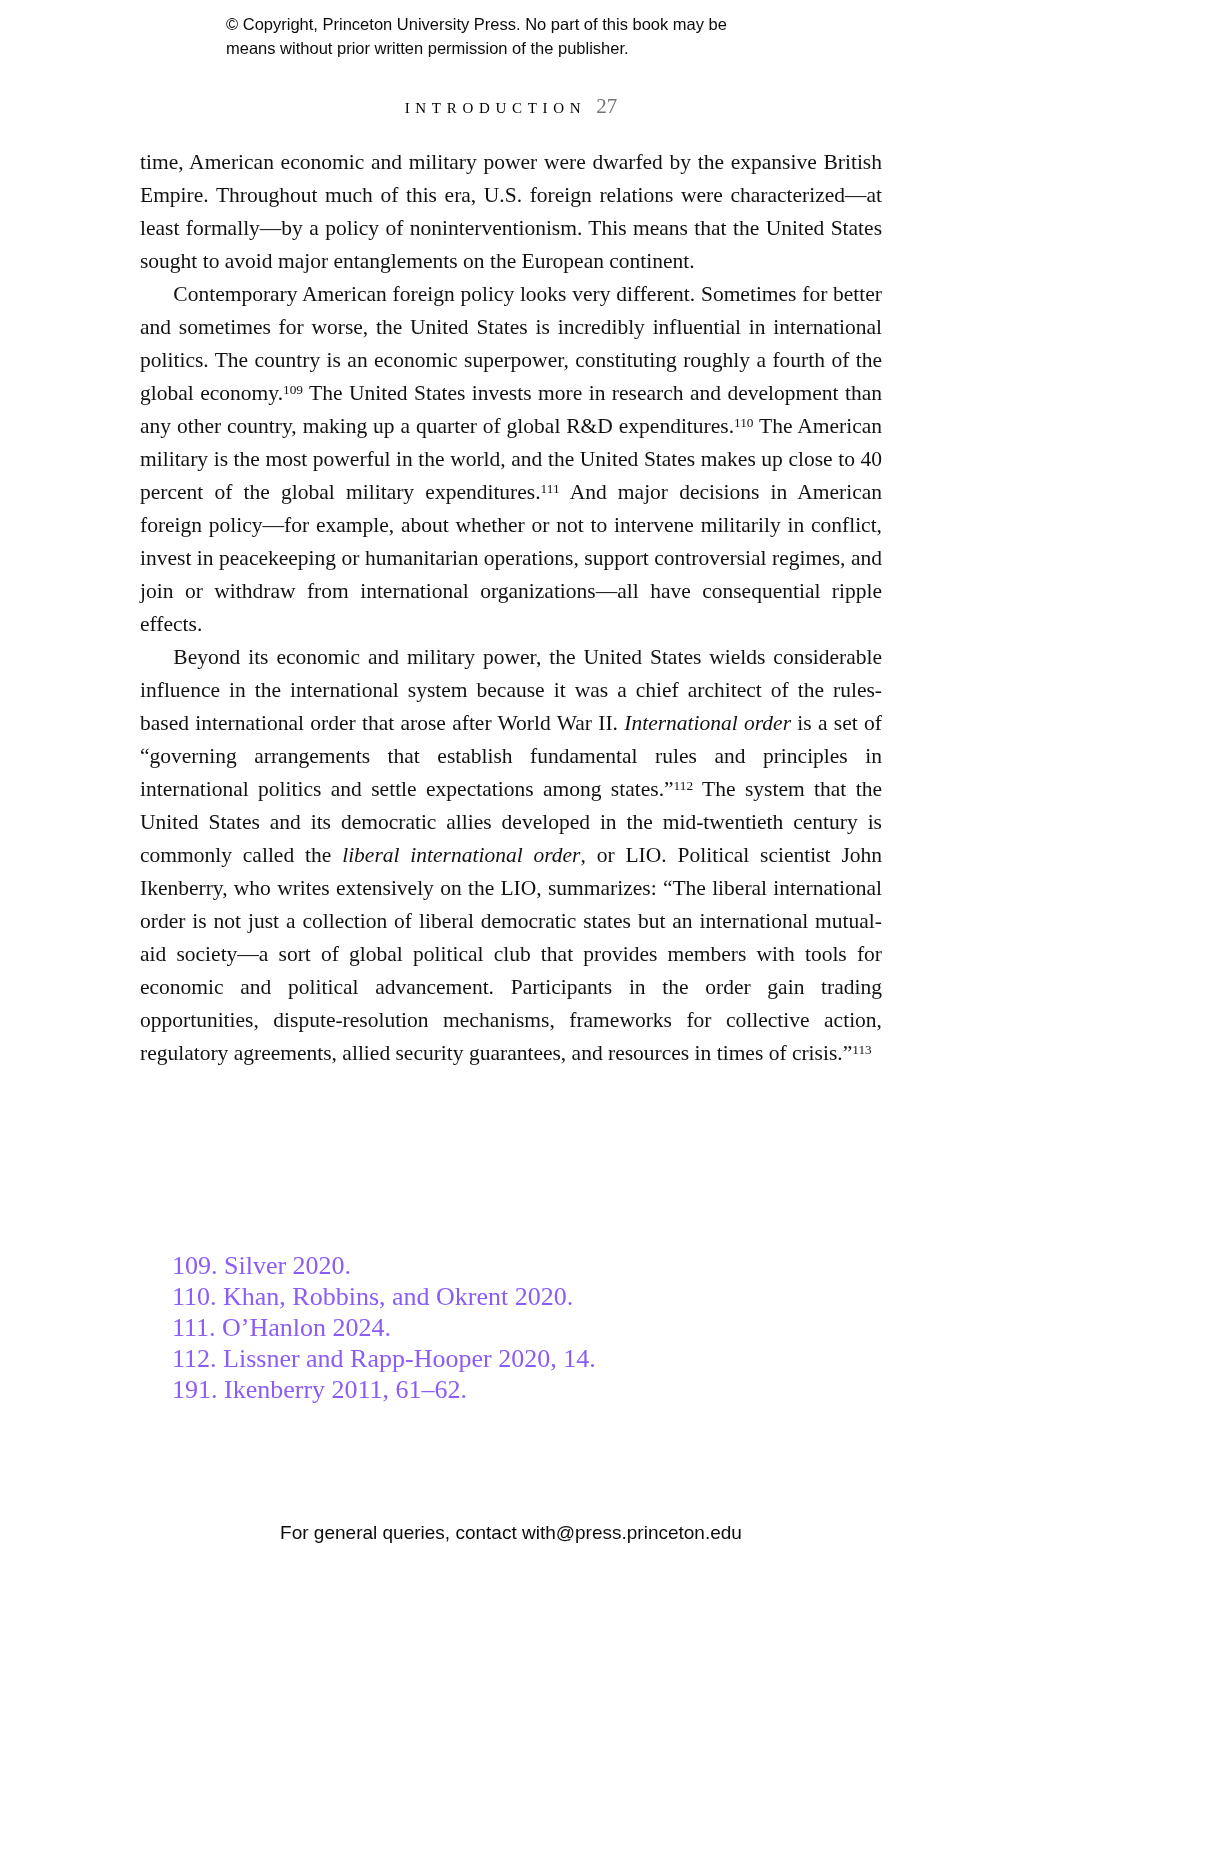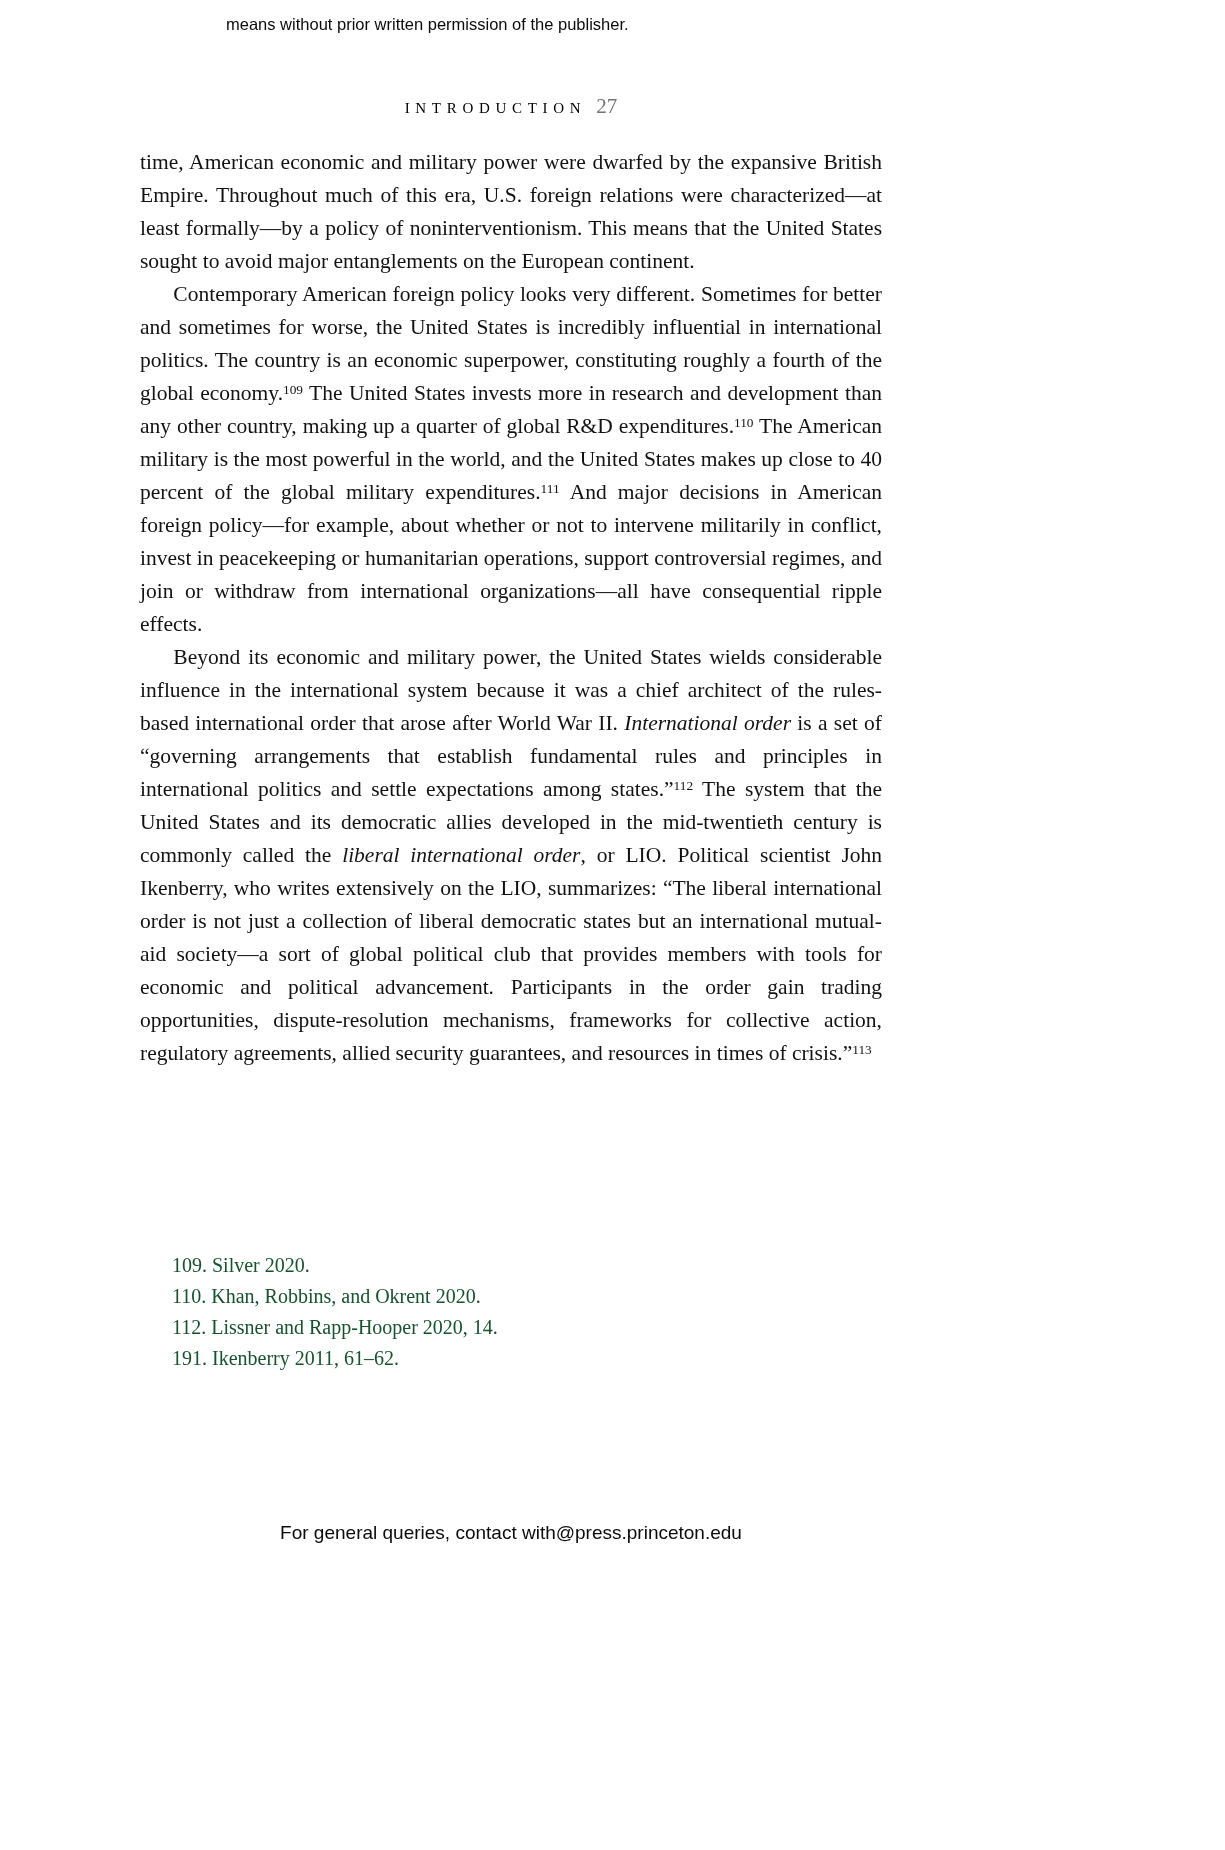--- a/index.html
+++ b/index.html
@@ -57,57 +57,59 @@
     font-size: 0.62em;
     line-height: 0;
     vertical-align: baseline;
     position: relative;
     top: -0.45em;
   }
   .footnotes {
     position: absolute;
     left: 172px;
     top: 1250px;
-    font-size: 20px;
+    font-size: 26px;
     line-height: 31px;
-    color: #14532d;
+    color: #8b5cf6;
   }
   .footer {
     position: absolute;
     left: 140px;
     top: 1522px;
     width: 742px;
     text-align: center;
     font-family: "Liberation Sans", sans-serif;
     font-size: 19px;
     color: #0b0b0b;
   }
 </style>
 </head>
 <body>
 
 <div class="page">
 
   <div class="copyright">
+    <div>© Copyright, Princeton University Press. No part of this book may be</div>
     <div>means without prior written permission of the publisher.</div>
   </div>
 
   <div class="running-head">
     <span class="rh-section">INTRODUCTION</span>
     <span class="rh-page">27</span>
   </div>
 
   <div class="body-text">
     <p class="para"><span>time, American economic and military power were dwarfed by the expansive British Empire. Throughout much of this era, U.S. foreign relations were characterized—at least formally—by a policy of noninterventionism. This means that the United States sought to avoid major entanglements on the European continent.</span></p>
     <p class="para indent"><span>Contemporary American foreign policy looks very different. Sometimes for better and sometimes for worse, the United States is incredibly influential in international politics. The country is an economic superpower, constituting roughly a fourth of the global economy.</span><sup class="fn">109</sup><span> The United States invests more in research and development than any other country, making up a quarter of global R&amp;D expenditures.</span><sup class="fn">110</sup><span> The American military is the most powerful in the world, and the United States makes up close to 40 percent of the global military expenditures.</span><sup class="fn">111</sup><span> And major decisions in American foreign policy—for example, about whether or not to intervene militarily in conflict, invest in peacekeeping or humanitarian operations, support controversial regimes, and join or withdraw from international organizations—all have consequential ripple effects.</span></p>
     <p class="para indent"><span>Beyond its economic and military power, the United States wields considerable influence in the international system because it was a chief architect of the rules-based international order that arose after World War II. </span><em>International order</em><span> is a set of “governing arrangements that establish fundamental rules and principles in international politics and settle expectations among states.”</span><sup class="fn">112</sup><span> The system that the United States and its democratic allies developed in the mid-twentieth century is commonly called the </span><em>liberal international order</em><span>, or LIO. Political scientist John Ikenberry, who writes extensively on the LIO, summarizes: “The liberal international order is not just a collection of liberal democratic states but an international mutual-aid society—a sort of global political club that provides members with tools for economic and political advancement. Participants in the order gain trading opportunities, dispute-resolution mechanisms, frameworks for collective action, regulatory agreements, allied security guarantees, and resources in times of crisis.”</span><sup class="fn">113</sup></p>
   </div>
 
   <div class="footnotes">
     <div>109. Silver 2020.</div>
     <div>110. Khan, Robbins, and Okrent 2020.</div>
+    <div>111. O’Hanlon 2024.</div>
     <div>112. Lissner and Rapp-Hooper 2020, 14.</div>
     <div>191. Ikenberry 2011, 61–62.</div>
   </div>
 
   <div class="footer">For general queries, contact with@press.princeton.edu</div>
 
 </div>
 
 </body></html>

